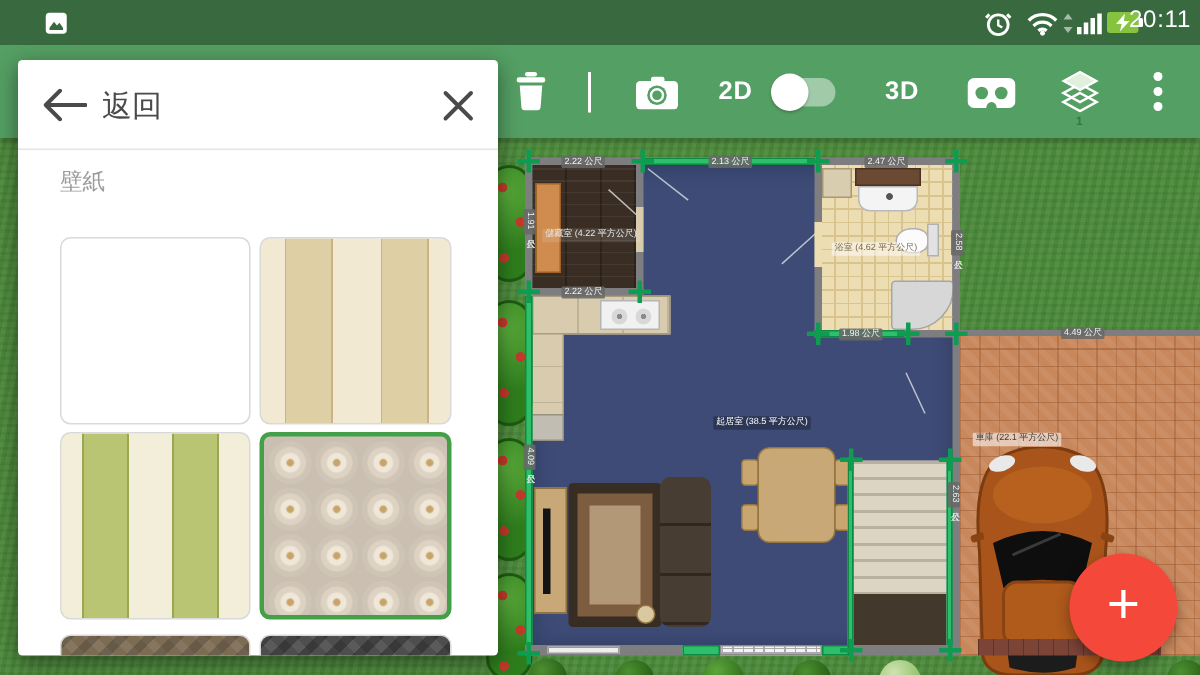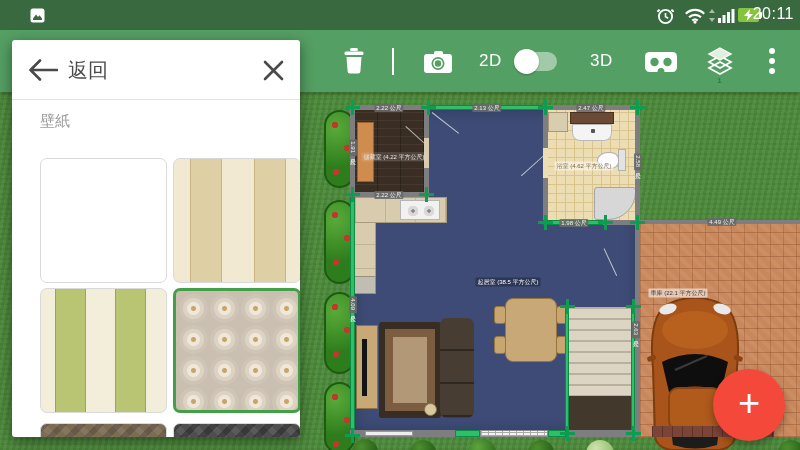--- a/index.html
+++ b/index.html
@@ -14,28 +14,28 @@
   }
   .abs { position:absolute; }
 
   
   #statusbar { position:absolute; left:0; top:0; width:800px; height:30px; background:#38693f; z-index:20; }
   #statusbar .time { position:absolute; right:6px; top:5px; color:#fff; font-size:16px; letter-spacing:0.5px; }
 
   
   #toolbar { position:absolute; left:0; top:30px; width:800px; height:62px; background:#549f63; z-index:15;
              box-shadow:0 2px 4px rgba(0,0,0,0.25); }
-  .tool-label { position:absolute; top:21px; color:#fff; font-size:17px; font-weight:normal; letter-spacing:0.5px; }
+  .tool-label { position:absolute; top:21px; color:#fff; font-size:17px; font-weight:bold; letter-spacing:0.5px; }
   #toggle-track { position:absolute; left:517px; top:22px; width:40px; height:19px; border-radius:10px; background:rgba(255,255,255,0.45); }
   #toggle-knob { position:absolute; left:-3px; top:-3px; width:25px; height:25px; border-radius:50%; background:#fff; box-shadow:0 1px 2px rgba(0,0,0,0.25); }
   #layers-badge { position:absolute; left:713px; top:44px; width:13px; height:13px; text-align:center;
                   font-size:8px; line-height:13px; color:#2f7c42; font-weight:bold; z-index:2; }
 
   
-  #panel { position:absolute; left:12px; top:40px; width:288px; height:397px; background:#fff; border-radius:3px;
+  #panel { position:absolute; left:12px; top:40px; width:320px; height:397px; background:#fff; border-radius:3px;
            box-shadow:0 4px 14px rgba(0,0,0,0.45); z-index:30; overflow:hidden; }
   #panel-header { position:absolute; left:0; top:0; width:100%; height:60px; border-bottom:1px solid #e4e4e4; }
   #panel-title { position:absolute; left:56px; top:17px; font-size:20px; color:#4a4a4a; }
   #panel-section { position:absolute; left:28px; top:72px; font-size:15px; color:#9b9b9b; }
   .swatch { position:absolute; border:1px solid #d9d9d9; border-radius:7px; }
   .swatch.sel { border:3px solid #43a047; }
 
   
   .w  { position:absolute; background:#7e7e80; z-index:5; }
   .ws { position:absolute; background:#2fbf6b; box-shadow:inset 0 0 0 1px #0f8a44; z-index:5; }

